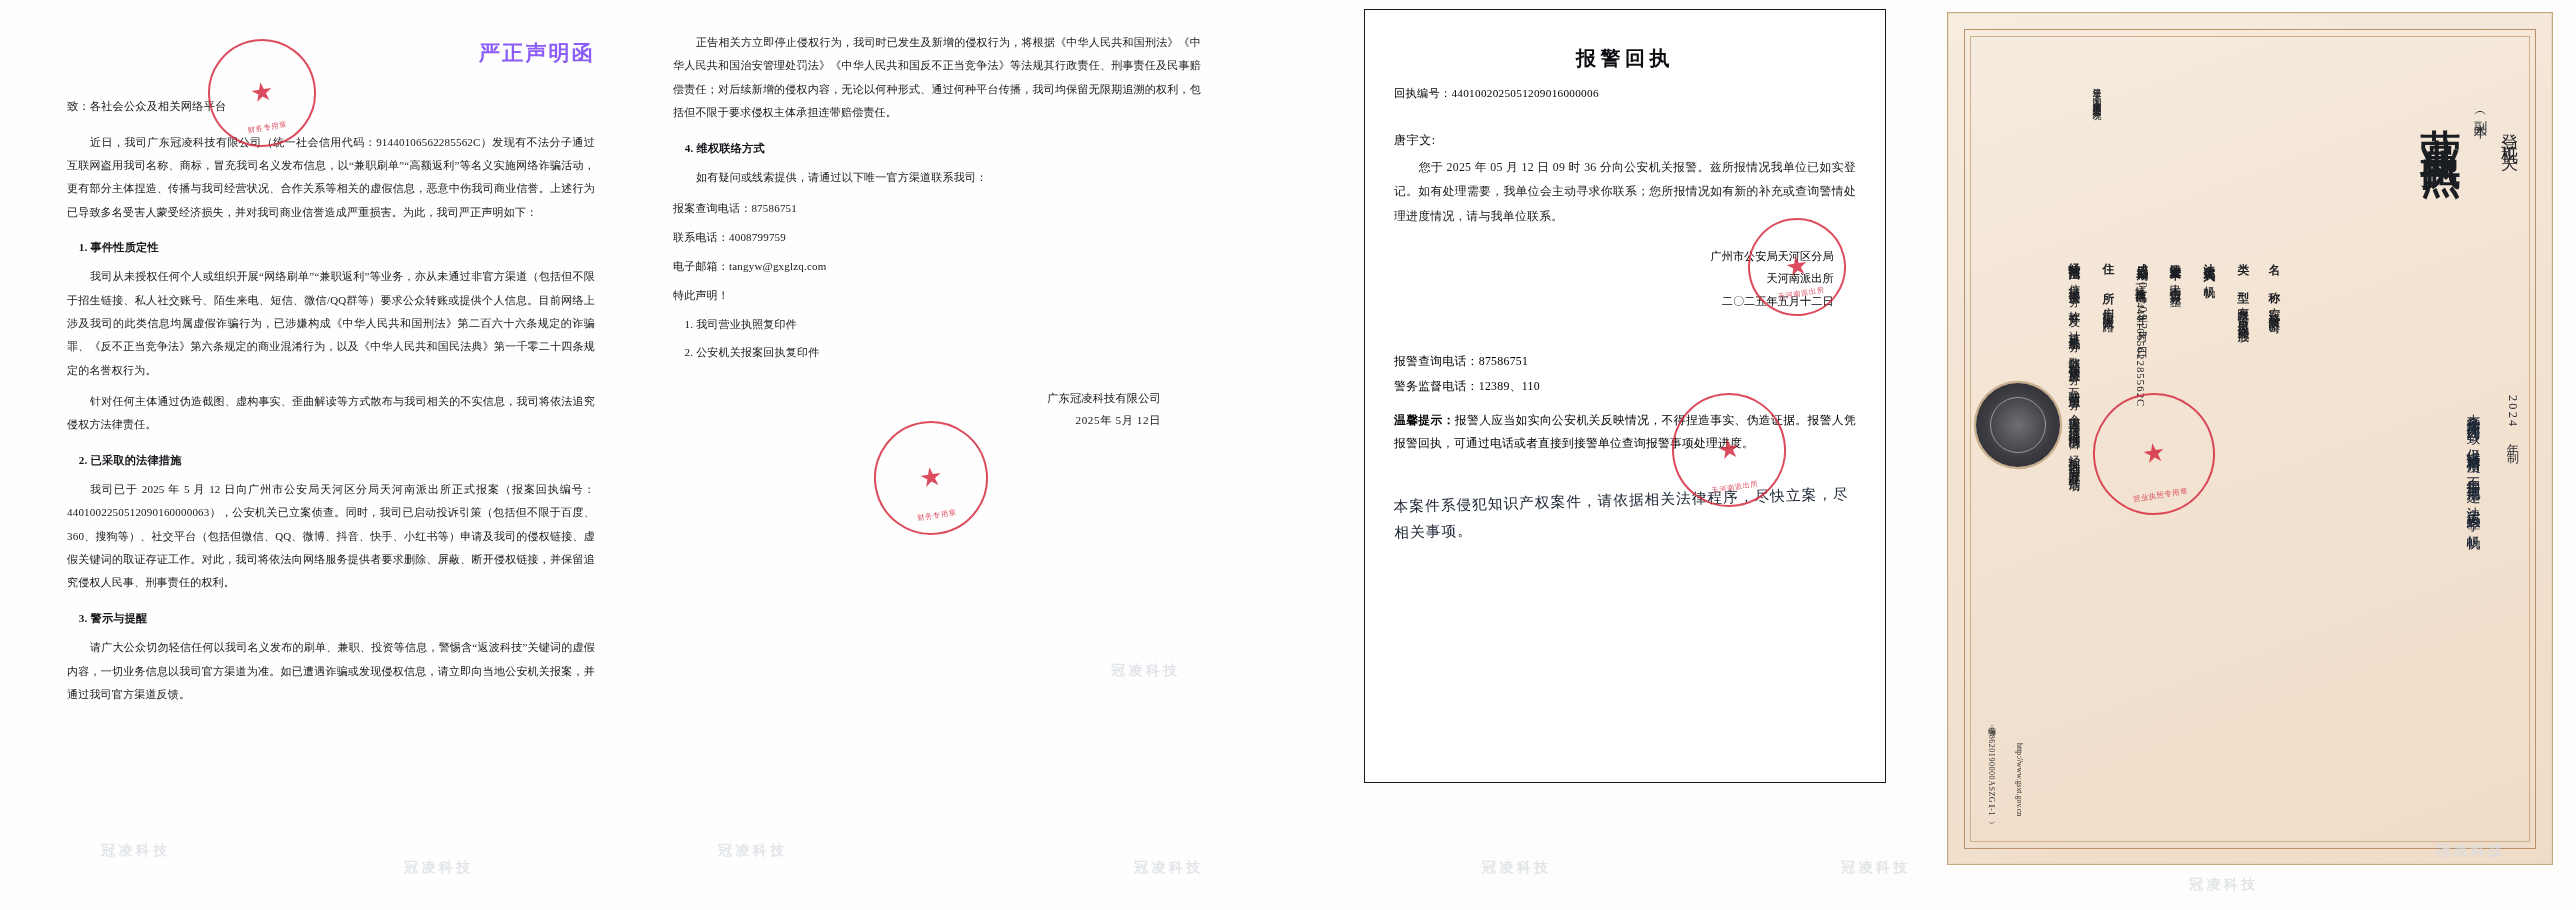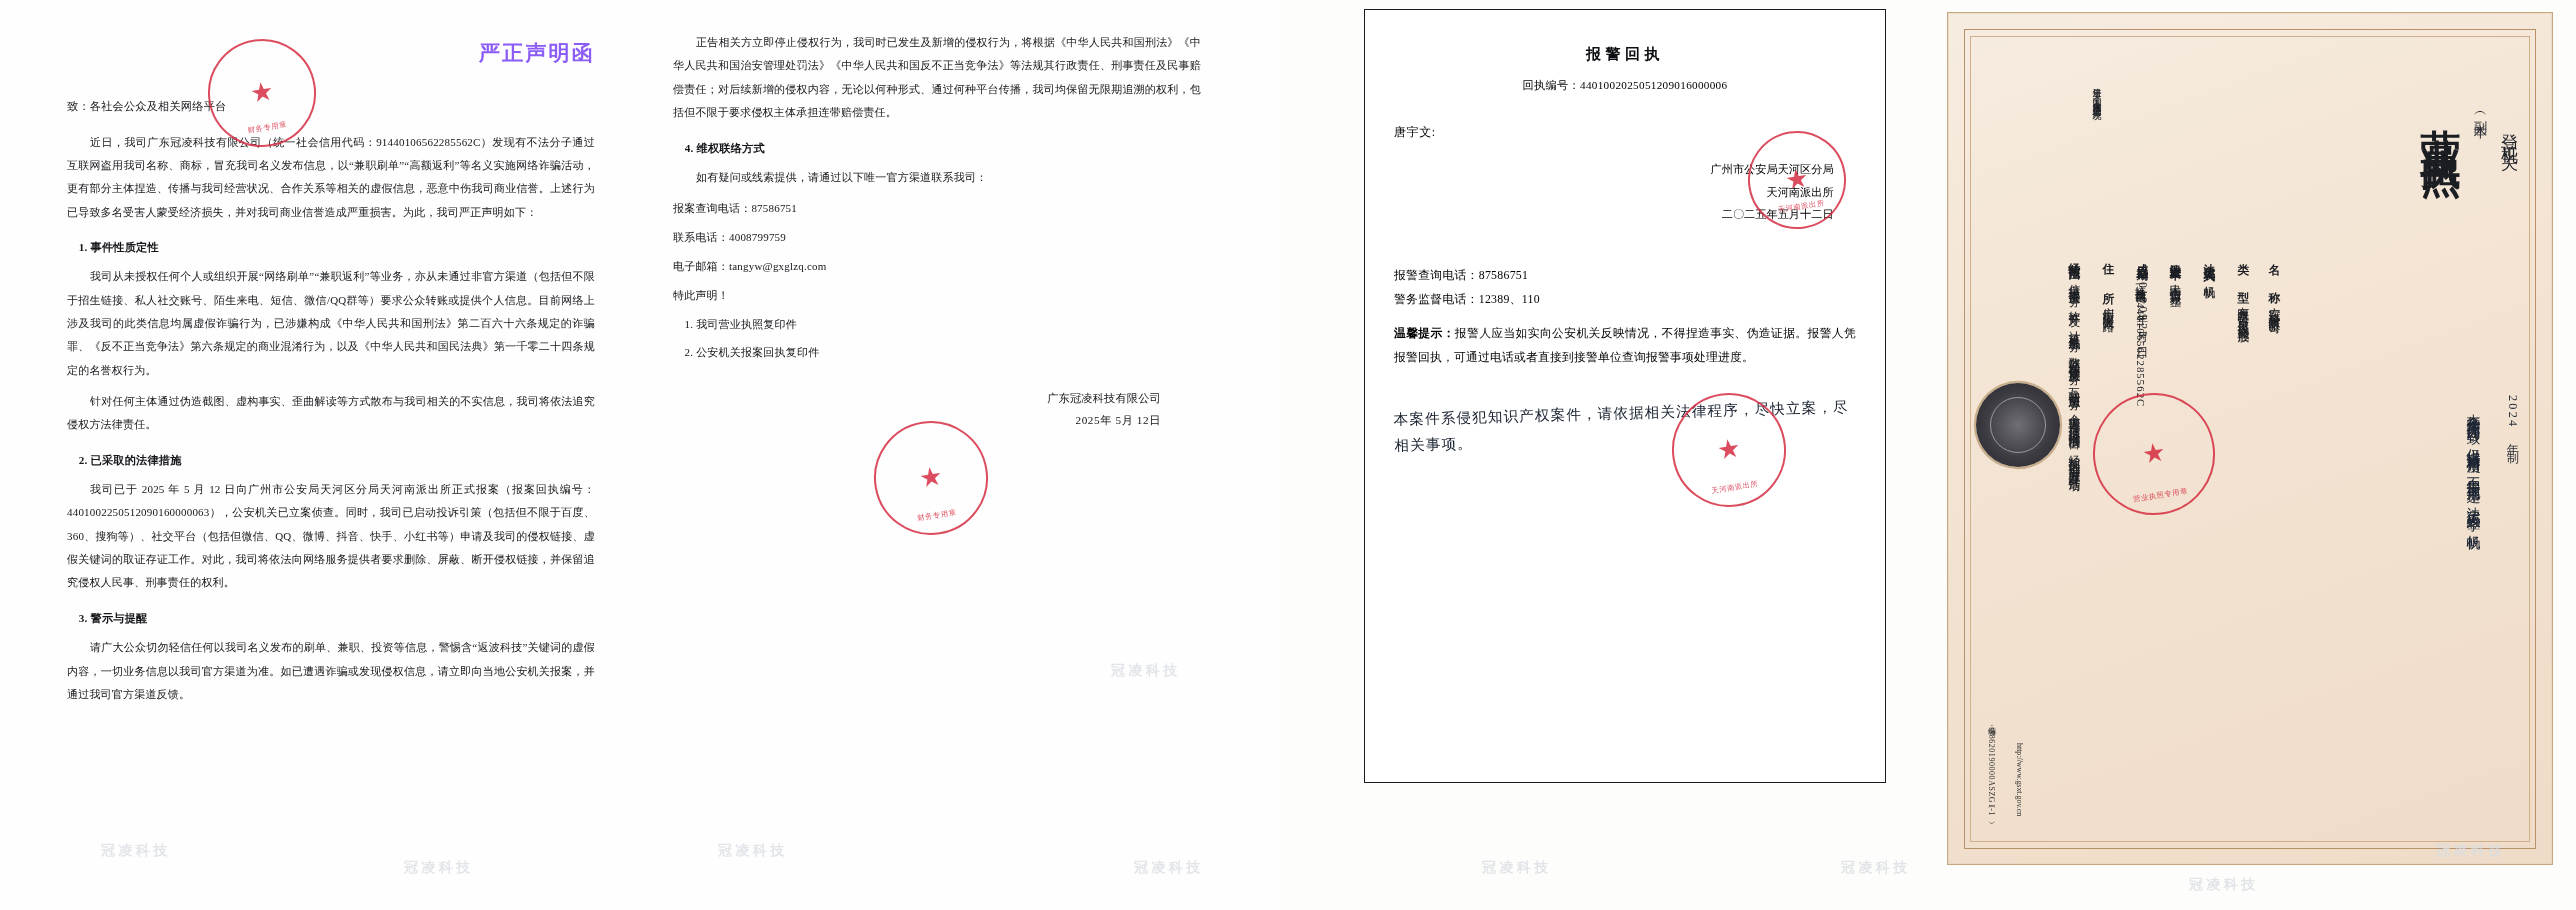--- a/index.html
+++ b/index.html
@@ -138,28 +138,28 @@
     left: 1364px;
     top: 9px;
     width: 522px;
     height: 774px;
     border: 1.7px solid #1a1a1a;
     background: #ffffff;
     padding: 22.4px 29px;
   }
   .rec-title {
     text-align: center;
-    font-size: 15px;
+    font-size: 20px;
     font-weight: bold;
     letter-spacing: 4.5px;
     margin: 12.3px 0 14.6px 0;
     color: #0c0e12;
   }
   .rec-num {
-    text-align: center;
+    text-align: left;
     font-size: 11.2px;
     margin-bottom: 31px;
     letter-spacing: 0.3px;
   }
   .rec-addr {
     font-size: 12px;
     margin-bottom: 6px;
     letter-spacing: 0.6px;
   }
   .rec-body {
@@ -419,20 +419,23 @@
       <div class="seal-bottom-text">财务专用章</div>
     </div>
   </div>
 
   <div class="doc" id="doc-receipt">
     <div class="rec-title">报警回执</div>
     <div class="rec-num">
       <span>回执编号：</span><span>4401002025051209016000006</span>
     </div>
     <div class="rec-addr">唐宇文:</div>
+    <div class="rec-body">
+      <p class="indent">您于 2025 年 05 月 12 日 09 时 36 分向公安机关报警。兹所报情况我单位已如实登记。如有处理需要，我单位会主动寻求你联系；您所报情况如有新的补充或查询警情处理进度情况，请与我单位联系。</p>
+    </div>
 
     <div class="rec-signblock">
       <div>广州市公安局天河区分局</div>
       <div>天河南派出所</div>
       <div>二〇二五年五月十二日</div>
       <div class="seal-round" id="seal-receipt-sign">
         <div class="seal-star">★</div>
         <div class="seal-bottom-text">天河南派出所</div>
       </div>
     </div>

